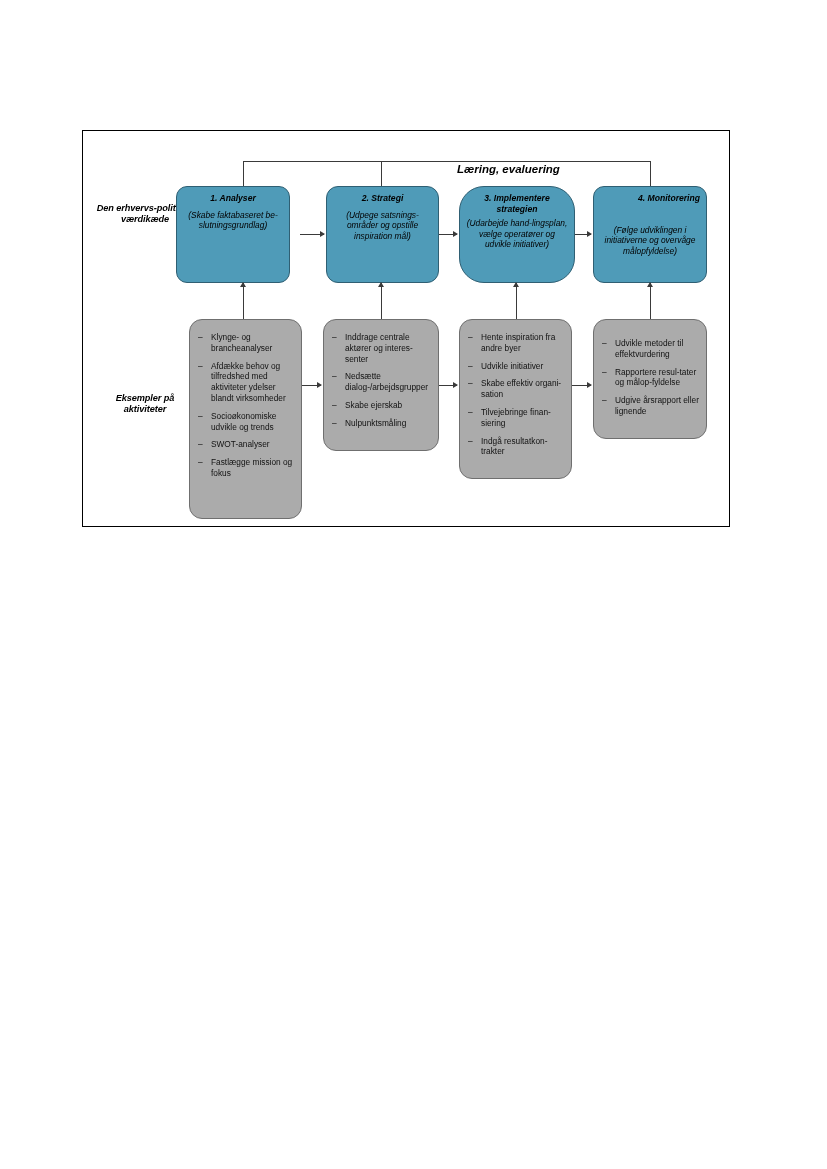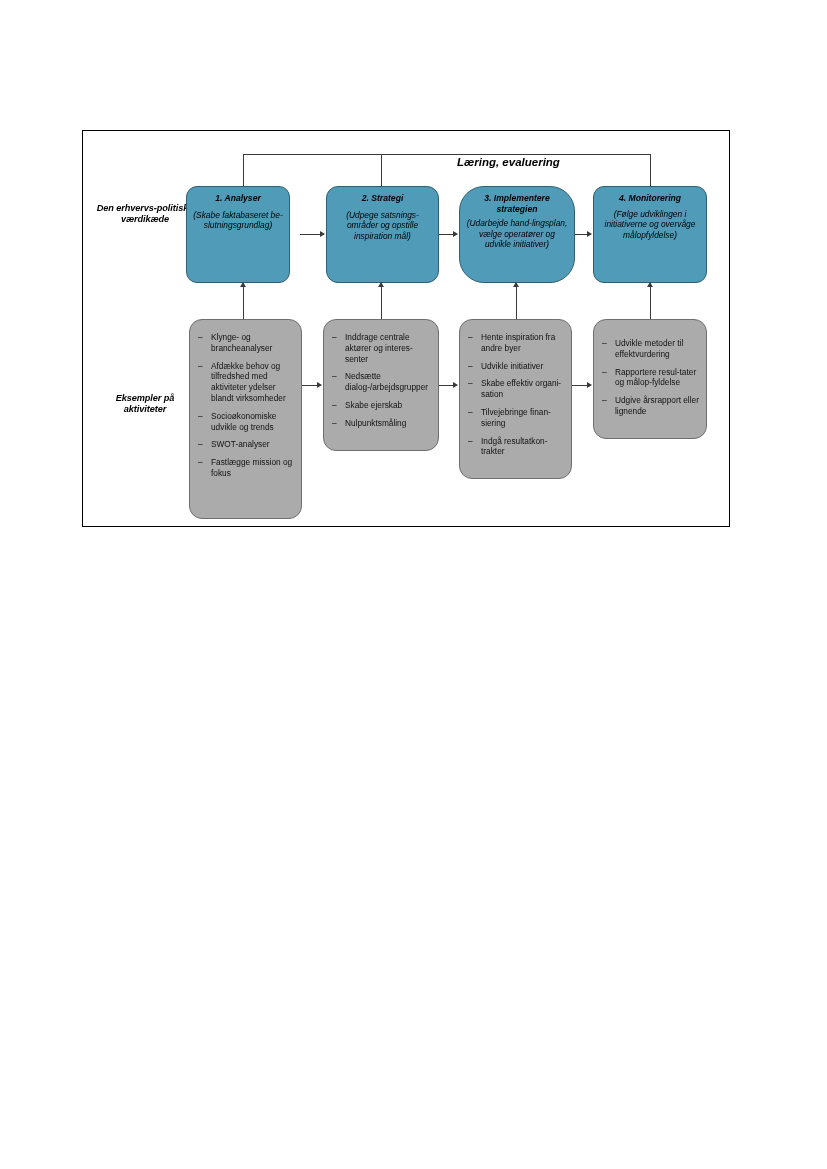--- a/index.html
+++ b/index.html
@@ -60,26 +60,26 @@
     font-size: 8.6px;
     line-height: 10.5px;
     margin: 0 0 6px 0;
   }
   .stage-sub {
     font-style: italic;
     font-size: 8.4px;
     line-height: 10.6px;
     margin: 0;
   }
-  #stage-1 { left: 103px; width: 104px; }
+  #stage-1 { left: 93px; width: 114px; }
   #stage-2 { left: 243px; width: 113px; border-radius: 12px; }
   #stage-3 { left: 376px; width: 116px; border-radius: 25px; }
   #stage-4 { left: 510px; width: 114px; }
   #stage-3 .stage-title { margin-bottom: 4px; }
-  #stage-4 .stage-title { margin-bottom: 5px; }
+  #stage-4 .stage-title { margin-bottom: 21px; text-align: right; }
 
   
   .activity-box {
     position: absolute;
     background: #ABABAB;
     border: 1.1px solid #6f6f6f;
     border-radius: 13px;
     box-sizing: border-box;
     padding: 12px 7px 10px 5px;
     color: #111111;
@@ -150,21 +150,21 @@
   }
   #vup-1 { left: 160px; top: 152px; height: 36px; }
   #vup-2 { left: 298px; top: 152px; height: 36px; }
   #vup-3 { left: 433px; top: 152px; height: 36px; }
   #vup-4 { left: 567px; top: 152px; height: 36px; }
 
   
   #feedback-loop {
     position: absolute;
     left: 160px;
-    top: 23px;
+    top: 30px;
     width: 408px;
     height: 28px;
   }
   #feedback-top {
     position: absolute;
     left: 0; top: 0;
     width: 408px;
     height: 1px;
     background: #3a3a3a;
   }

